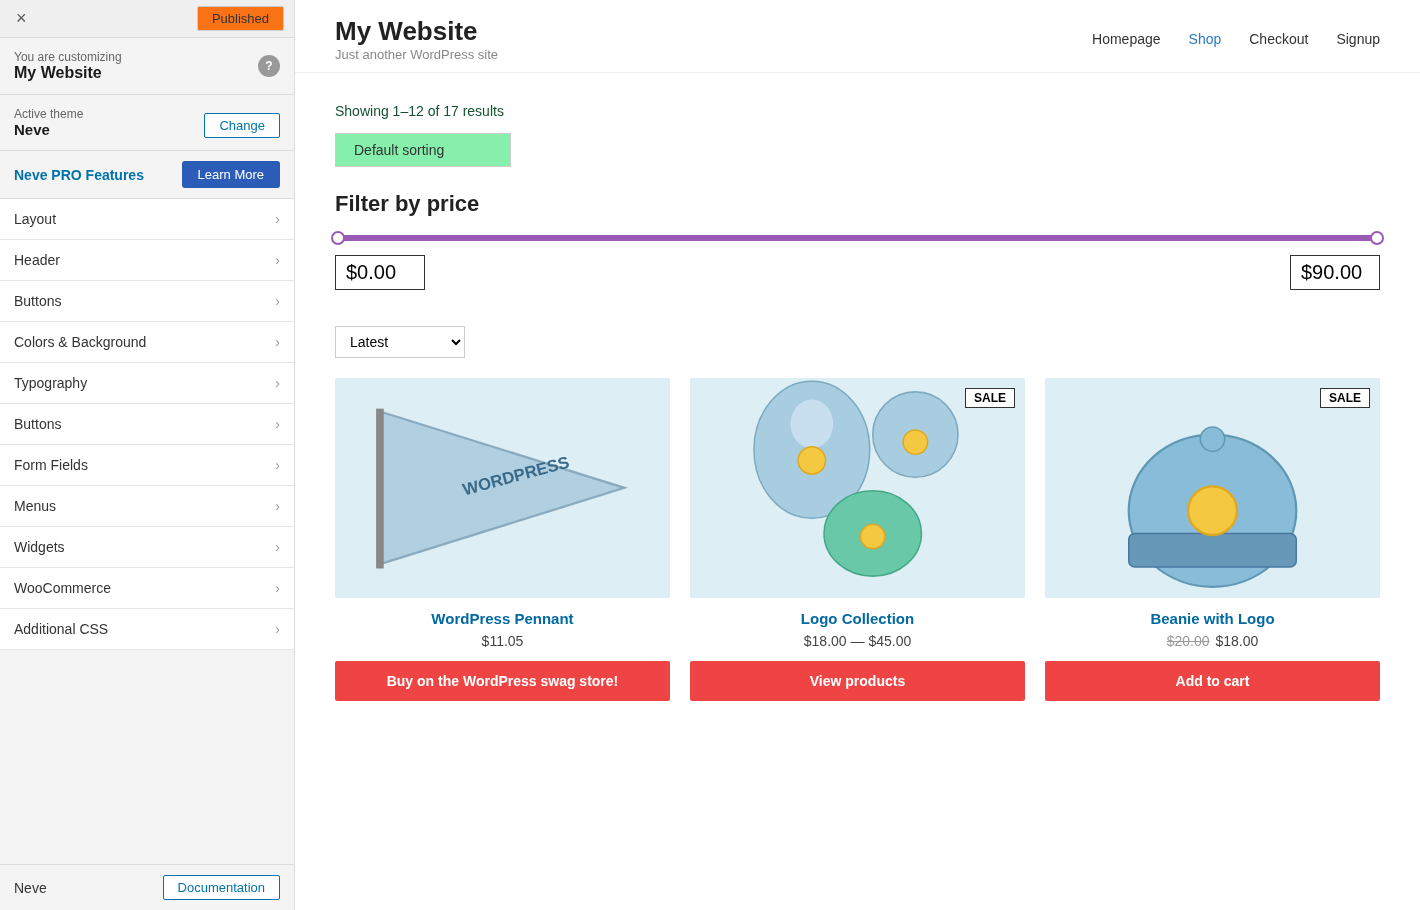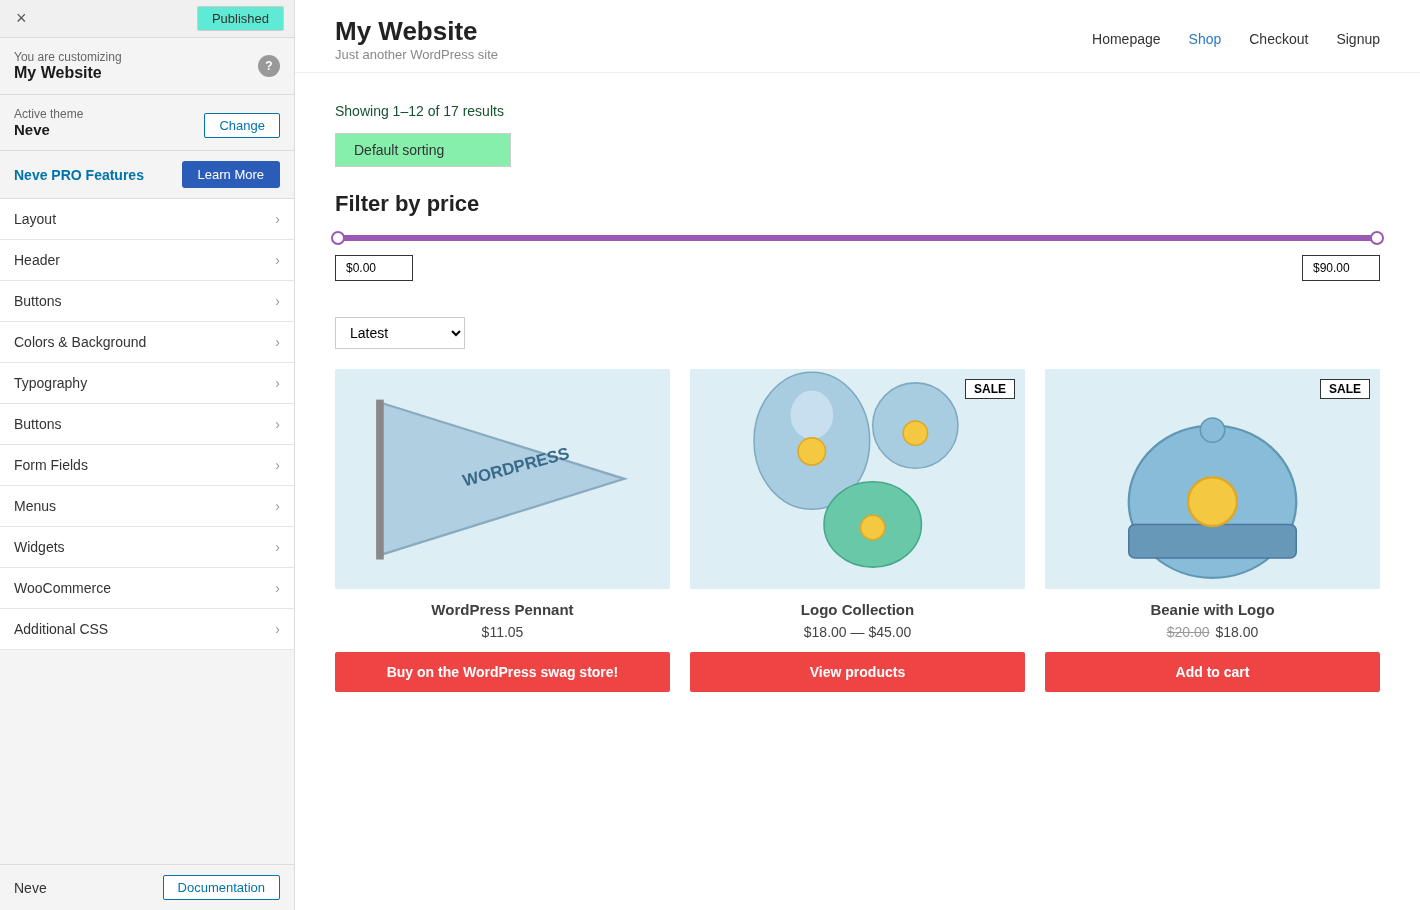--- a/index.html
+++ b/index.html
@@ -29,21 +29,21 @@
     .close-btn {
       background: none;
       border: none;
       font-size: 18px;
       cursor: pointer;
       color: #555;
       padding: 2px 6px;
     }
 
     .published-btn {
-      background: #5eead4;
+      background: #f97316;
       border: 1px solid #ccc;
       padding: 4px 14px;
       font-size: 13px;
       color: #333;
       cursor: pointer;
       border-radius: 2px;
     }
 
     .sidebar-site-info {
       padding: 12px 14px;
@@ -286,22 +286,22 @@
 
     .price-inputs {
       display: flex;
       justify-content: space-between;
       margin-bottom: 14px;
     }
 
     .price-input {
       border: 1px solid #333;
       padding: 5px 10px;
-      font-size: 12px;
-      width: 78px;
+      font-size: 20px;
+      width: 90px;
     }
 
     .latest-dropdown-wrapper {
       margin-bottom: 20px;
       margin-top: 36px;
     }
 
     .latest-dropdown {
       border: 1px solid #ccc;
       padding: 6px 10px;
@@ -342,21 +342,21 @@
       background: #fff;
       border: 1px solid #333;
       font-size: 12px;
       font-weight: 600;
       padding: 2px 8px;
     }
 
     .product-name {
       font-size: 15px;
       font-weight: 700;
-      color: #404040;
+      color: #0369a1;
       text-align: center;
       margin-bottom: 6px;
     }
 
     .product-price {
       font-size: 14px;
       color: #444;
       text-align: center;
       margin-bottom: 12px;
     }

